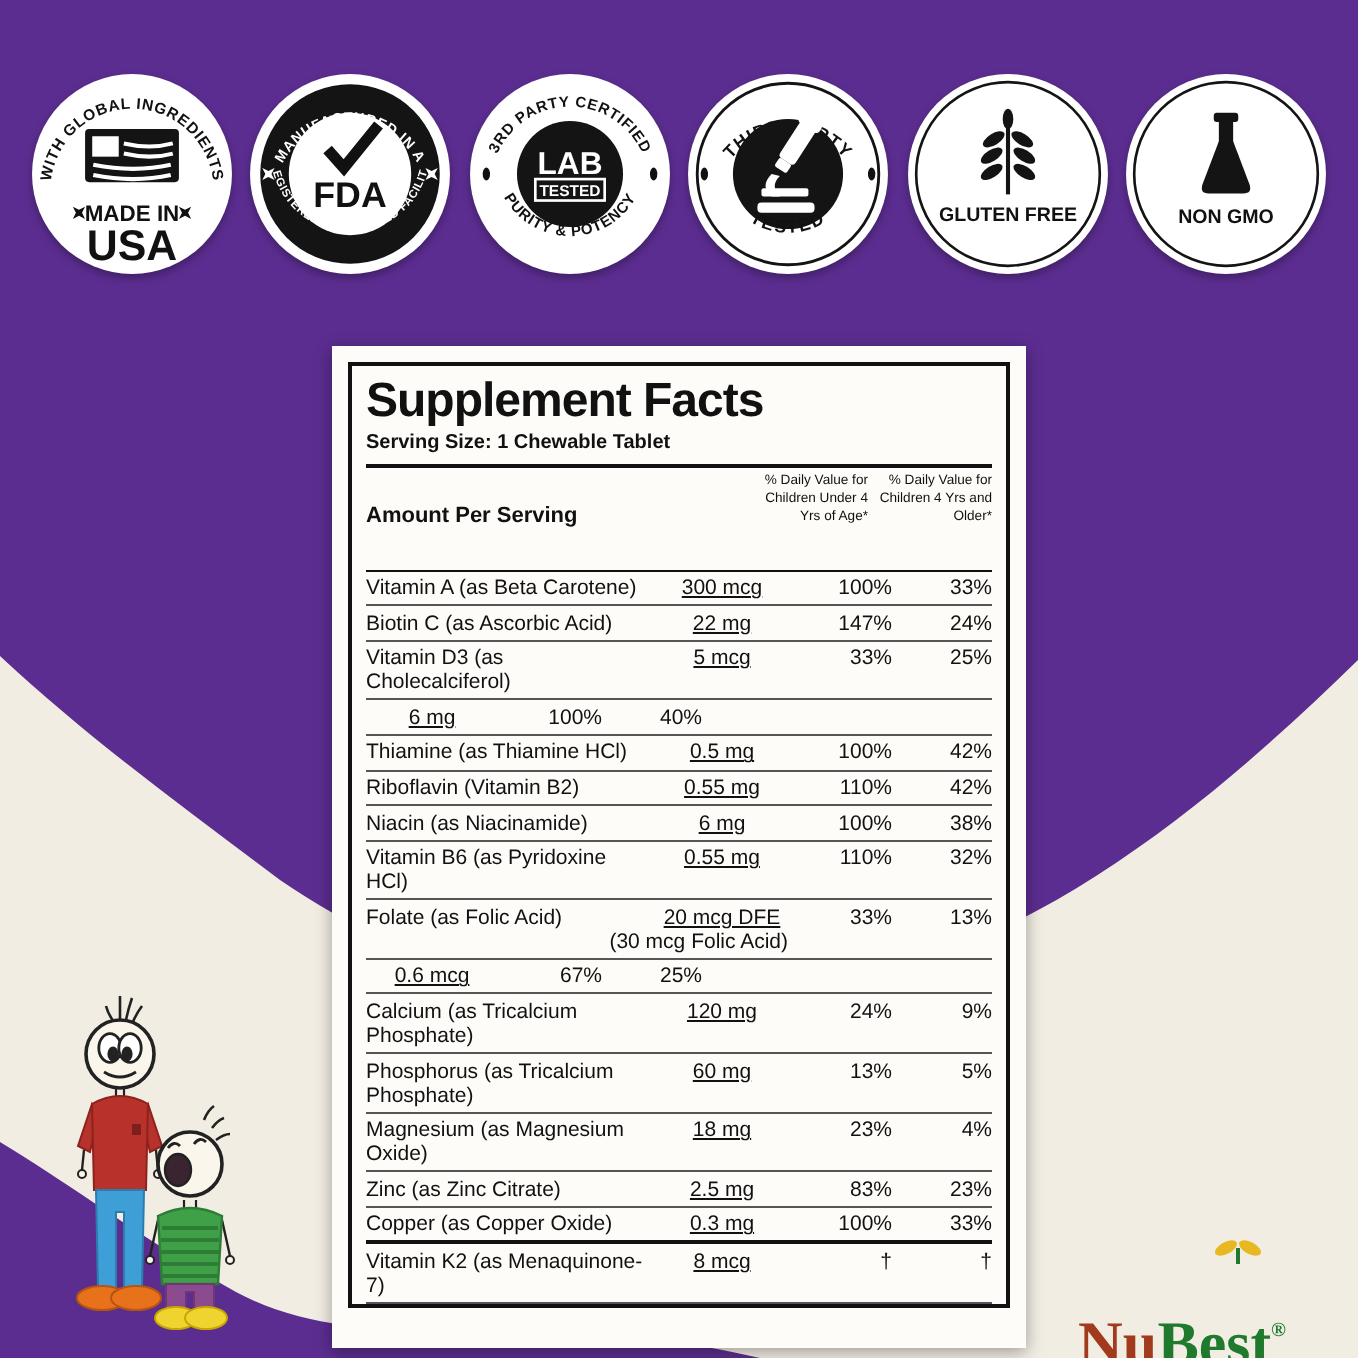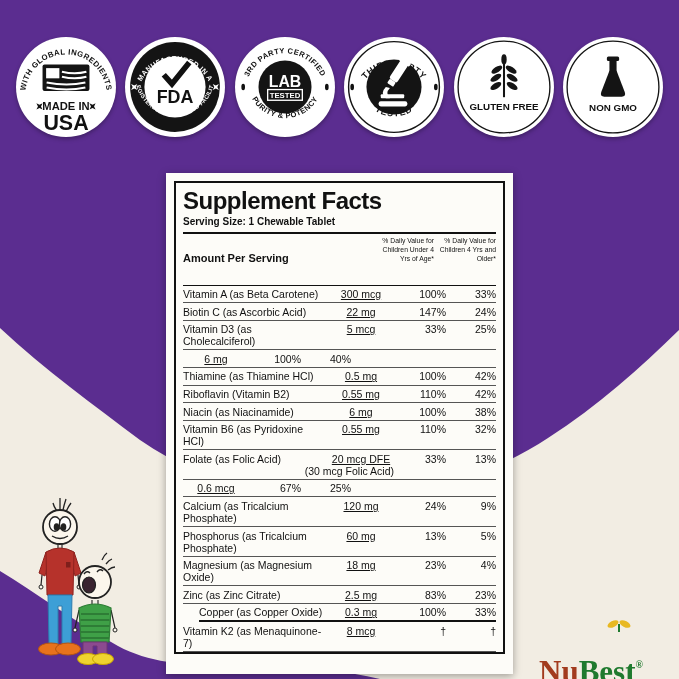--- a/index.html
+++ b/index.html
@@ -19,21 +19,21 @@
          background:#FDFCF8;box-shadow:0 2px 8px rgba(0,0,0,.35);z-index:2;box-sizing:border-box;}
   .facts{margin:8px 8px 0 8px;border:2px solid #111;padding:5px 7px 0 7px;box-sizing:border-box;}
   .facts-title{font-size:24px;font-weight:bold;letter-spacing:-.5px;line-height:1.05;}
   .serving{font-size:10px;font-weight:bold;margin-top:3px;}
   .rule-thick{border-top:2.5px solid #111;margin-top:5px;}
   .col-headers{display:flex;align-items:flex-end;border-bottom:1.5px solid #111;padding:3px 0 21px 0;}
   .amount-h{flex:1;font-size:11px;font-weight:bold;}
   .colh{width:62px;font-size:6.8px;line-height:1.3;text-align:right;}
   .row{display:flex;flex-wrap:wrap;border-bottom:1px solid #555;
        padding:2.5px 0 2px 0;font-size:10.5px;line-height:1.15;}
-  .row.thickb{border-bottom:2.5px solid #111;margin-left:16px;}
+  .row.thickb{border-bottom:2.5px solid #111;}
   .c-name{flex:1;padding-right:2px;}
   .c-amt{width:66px;text-align:center;white-space:nowrap;text-decoration:underline;}
   .c-dv1{width:52px;text-align:right;}
   .c-dv2{width:50px;text-align:right;}
   .c-note{flex-basis:100%;text-align:right;padding-right:102px;box-sizing:border-box;}
 
   
   .kids{position:absolute;left:12px;top:486px;z-index:2;}
 
   

